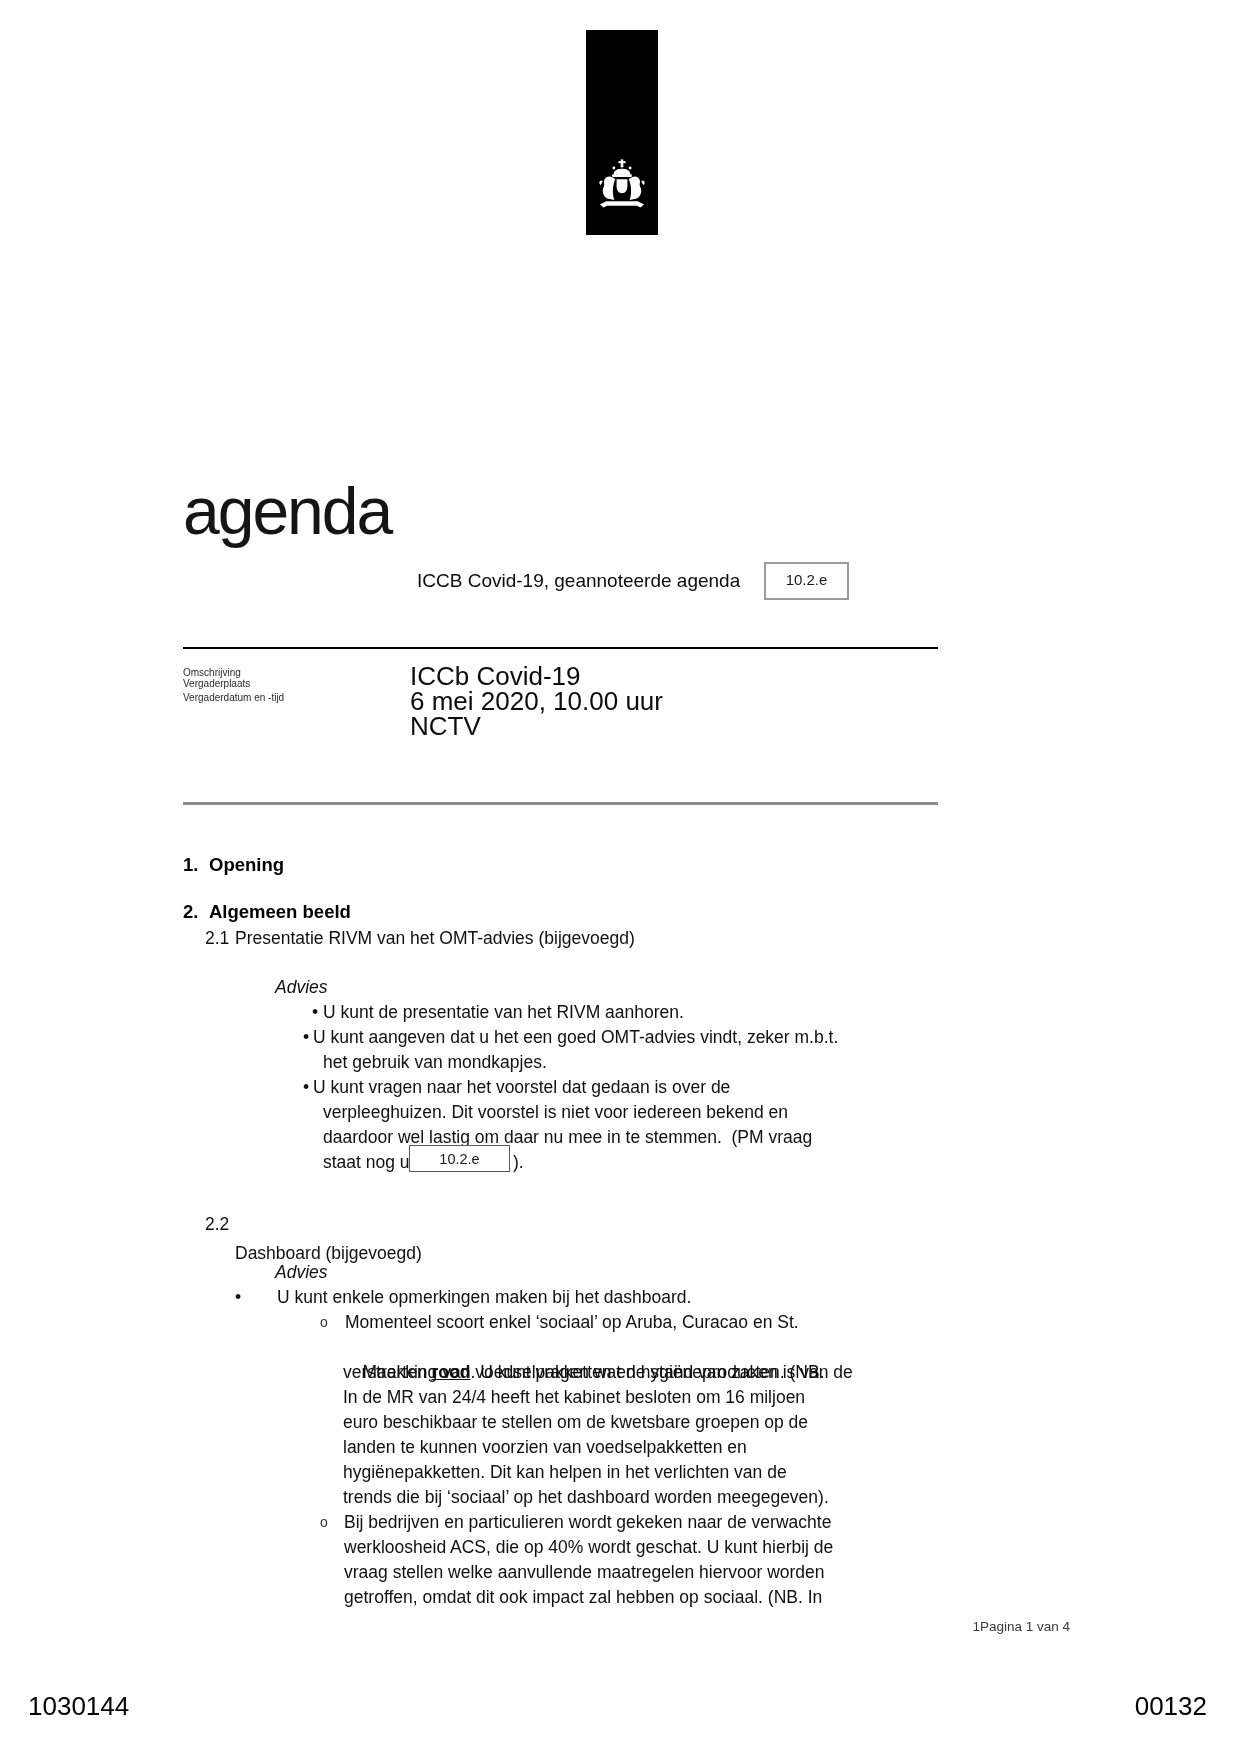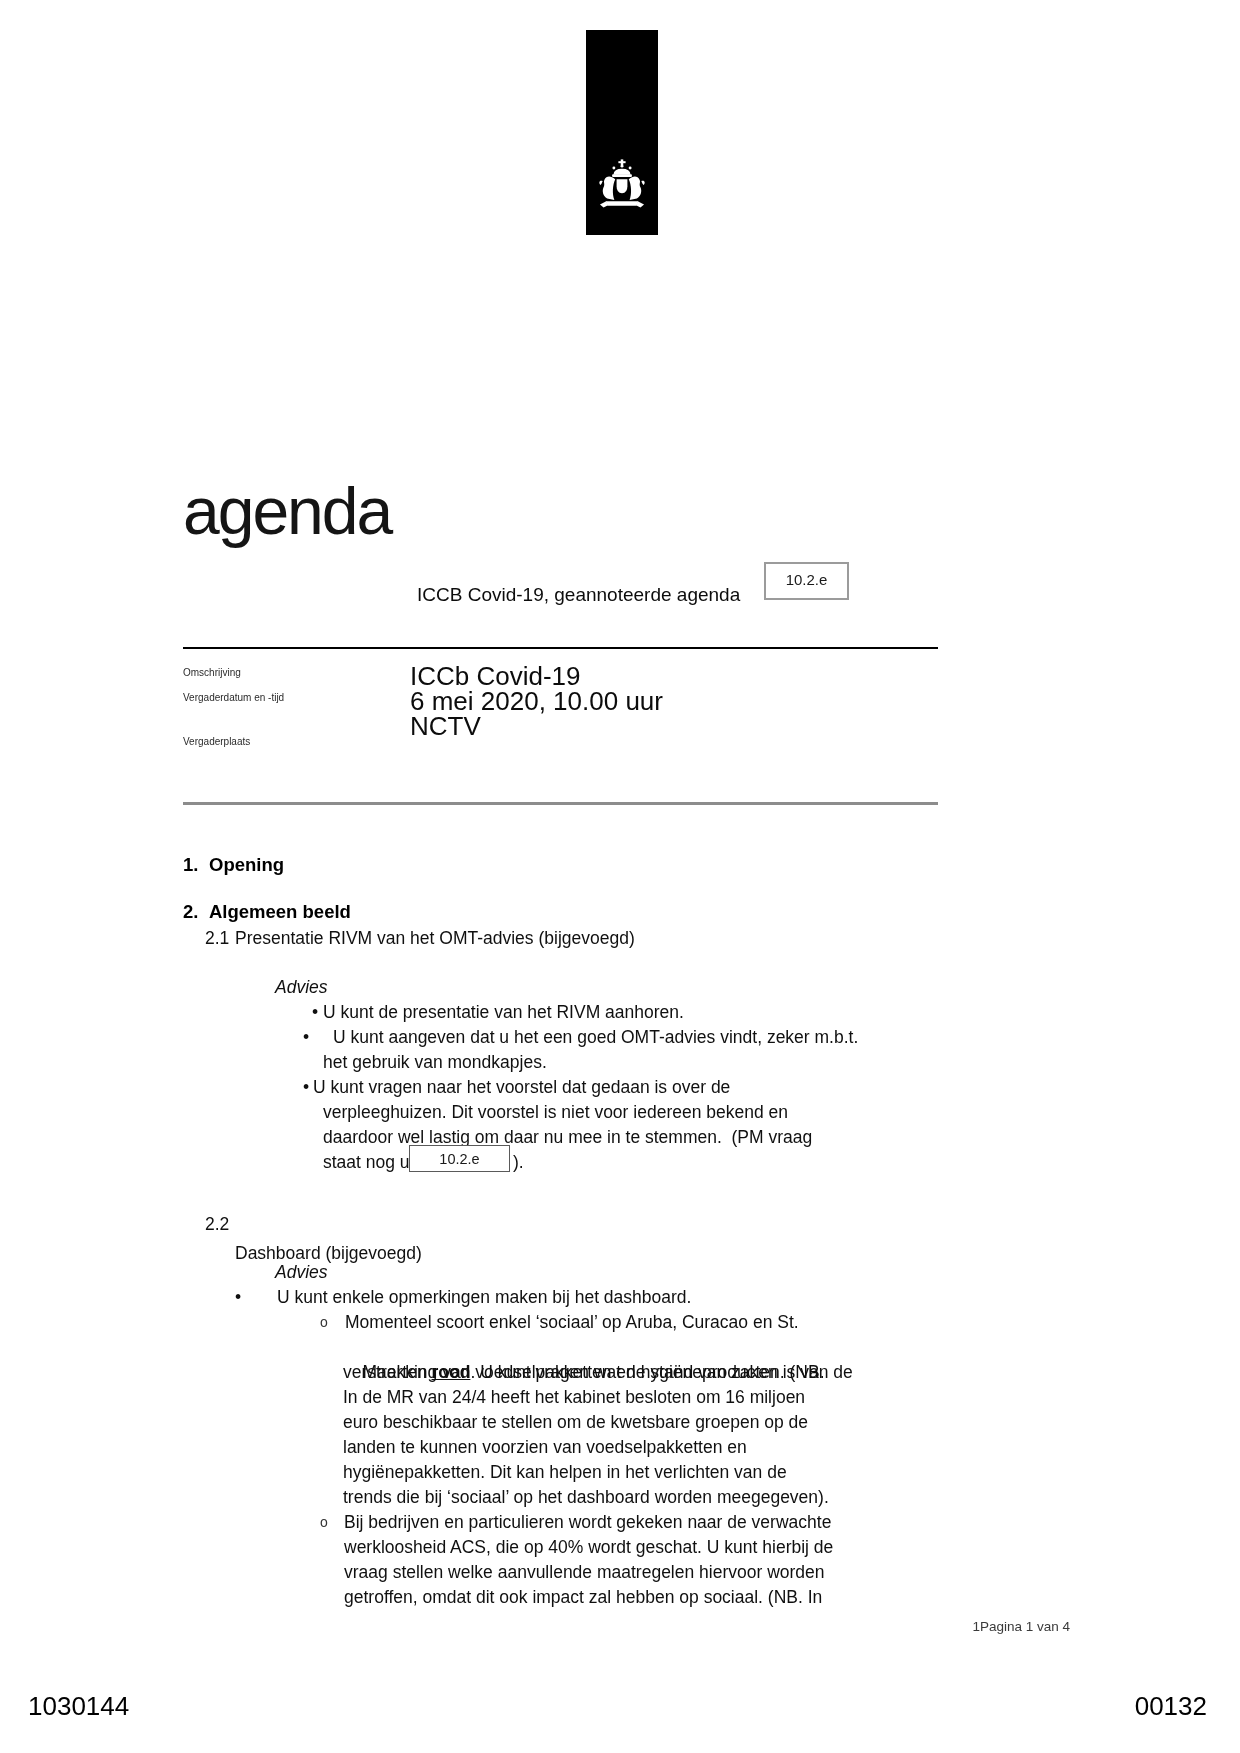--- a/index.html
+++ b/index.html
@@ -52,50 +52,50 @@
         <path d="M8.5 24 C4.5 22.5 3.8 26.5 6.2 28.5 L7.5 26.5 Z"></path>
         <path d="M51.5 24 C55.5 22.5 56.2 26.5 53.8 28.5 L52.5 26.5 Z"></path>
         <path d="M12 46.5 H48 L46 51.5 H14 Z"></path>
         <path d="M12.5 46.5 L5.5 50 L9.5 53.5 L14.5 51 Z"></path>
         <path d="M47.5 46.5 L54.5 50 L50.5 53.5 L45.5 51 Z"></path>
       </g>
     </svg>
   </div>
 
   <div class="abs title" style="left:183px;top:478px;">agenda</div>
-  <div class="abs subtitle" style="left:417px;top:584px;">ICCB Covid-19, geannoteerde agenda</div>
+  <div class="abs subtitle" style="left:417px;top:570px;">ICCB Covid-19, geannoteerde agenda</div>
   <div class="redact1">
     <span>10.2.e</span>
   </div>
 
   <div class="hr1"></div>
   <div class="abs meta-label" style="left:183px;top:667px;">Omschrijving</div>
   <div class="abs meta-value" style="left:410px;top:661px;">ICCb Covid-19</div>
   <div class="abs meta-label" style="left:183px;top:692px;">Vergaderdatum en -tijd</div>
   <div class="abs meta-value" style="left:410px;top:686px;">6 mei 2020, 10.00 uur</div>
-  <div class="abs meta-label" style="left:183px;top:736px;">Vergaderplaats</div>
+  <div class="abs meta-label" style="left:183px;top:678px;">Vergaderplaats</div>
   <div class="abs meta-value" style="left:410px;top:711px;">NCTV</div>
   <div class="hr2"></div>
 
   <div class="abs h1" style="left:183px;top:854px;">1.</div>
   <div class="abs h1" style="left:209px;top:854px;">Opening</div>
 
   <div class="abs h1" style="left:183px;top:901px;">2.</div>
   <div class="abs h1" style="left:209px;top:901px;">Algemeen beeld</div>
 
   <div class="abs body-t" style="left:205px;top:926px;">2.1</div>
   <div class="abs body-t" style="left:235px;top:926px;">Presentatie RIVM van het OMT-advies (bijgevoegd)</div>
 
   <div class="abs body-t it" style="left:275px;top:975px;">Advies</div>
 
   <div class="abs body-t" style="left:312px;top:1000px;">•</div>
   <div class="abs body-t" style="left:323px;top:1000px;">U kunt de presentatie van het RIVM aanhoren.</div>
 
   <div class="abs body-t" style="left:303px;top:1025px;">•</div>
-  <div class="abs body-t" style="left:313px;top:1025px;margin-left:20px;">U kunt aangeven dat u het een goed OMT-advies vindt, zeker m.b.t.</div>
+  <div class="abs body-t" style="left:313px;top:1025px;">U kunt aangeven dat u het een goed OMT-advies vindt, zeker m.b.t.</div>
   <div class="abs body-t" style="left:323px;top:1050px;">het gebruik van mondkapjes.</div>
 
   <div class="abs body-t" style="left:303px;top:1075px;">•</div>
   <div class="abs body-t" style="left:313px;top:1075px;">U kunt vragen naar het voorstel dat gedaan is over de</div>
   <div class="abs body-t ml" style="left:323px;top:1100px;">verpleeghuizen. Dit voorstel is niet voor iedereen bekend en
 daardoor wel lastig om daar nu mee in te stemmen.  (PM vraag</div>
   <div class="abs body-t" style="left:323px;top:1150px;">staat nog uit bij</div>
   <div class="redact2">
     <span>10.2.e</span>
   </div>

